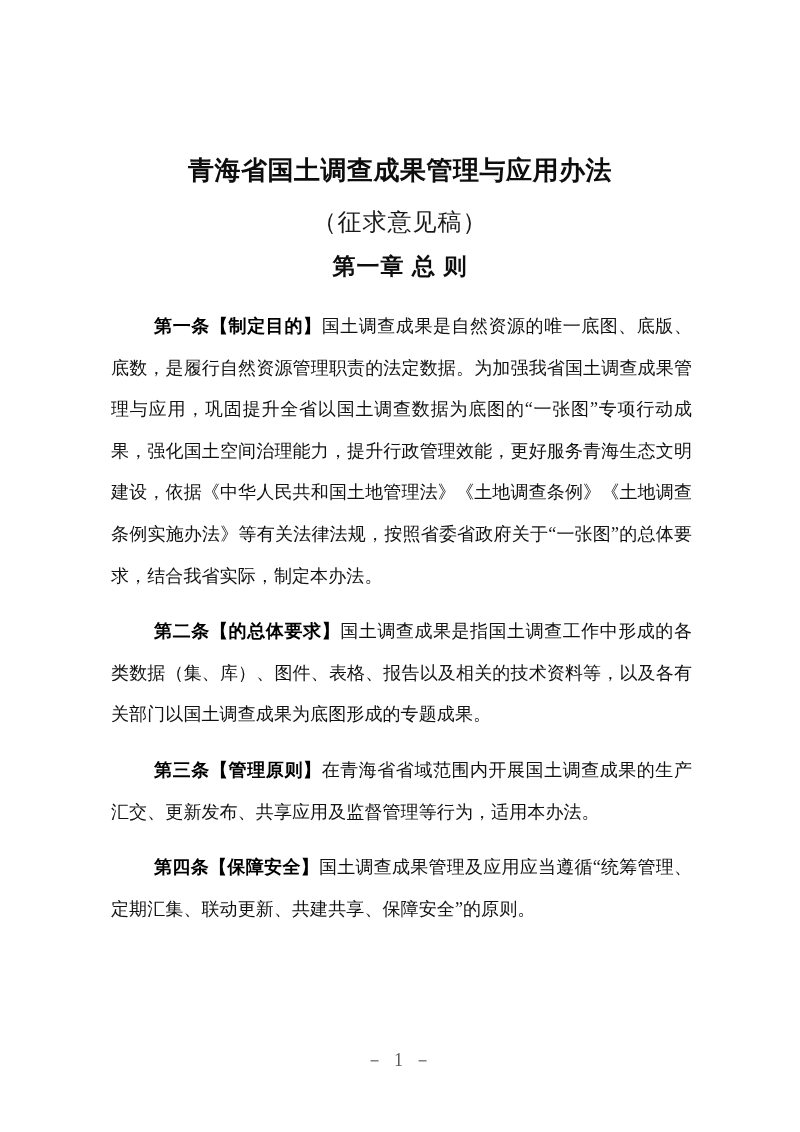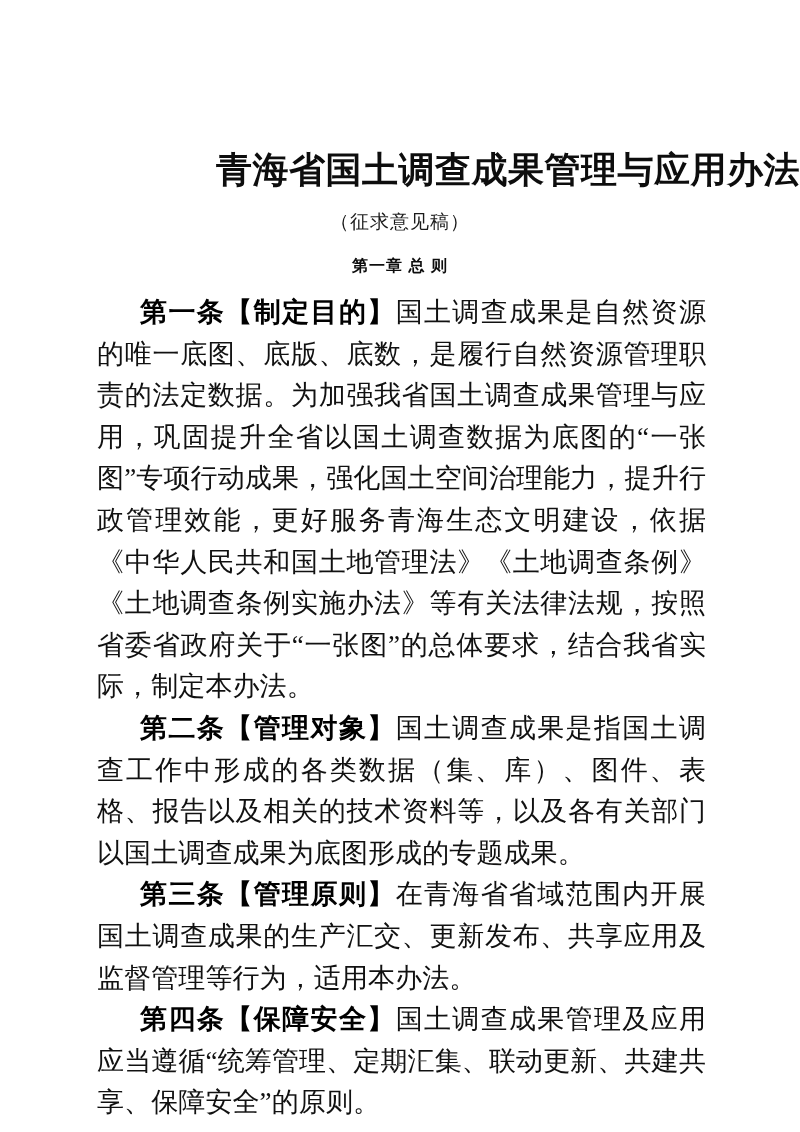--- a/index.html
+++ b/index.html
@@ -23,69 +23,69 @@
     height: 1132px;
     box-sizing: border-box;
   }
 
   
   .doc-title {
     position: absolute;
     left: 0;
     top: 150px;
     width: 800px;
-    text-align: right;
+    text-align: center;
     font-family: "Liberation Sans", "DejaVu Sans", sans-serif;
     font-weight: 700;
-    font-size: 36px;
+    font-size: 26px;
     line-height: 40px;
     letter-spacing: 0.5px;
     color: #0d0d0d;
   }
 
   .doc-subtitle {
     position: absolute;
     left: 0;
     top: 207px;
     width: 800px;
     text-align: center;
     font-family: "Liberation Serif", "DejaVu Serif", serif;
-    font-size: 19px;
+    font-size: 24px;
     line-height: 30px;
     letter-spacing: 1px;
     color: #1a1a1a;
   }
 
   .chapter-heading {
     position: absolute;
     left: 0;
     top: 250px;
     width: 800px;
     text-align: center;
     font-family: "Liberation Sans", "DejaVu Sans", sans-serif;
     font-weight: 700;
-    font-size: 16px;
+    font-size: 23px;
     line-height: 32px;
     letter-spacing: 1px;
     color: #0d0d0d;
   }
 
   
   .body-area {
     position: absolute;
     left: 97px;
     top: 292px;
     width: 609px;
   }
 
   p.article {
-    margin: 0;
+    margin: 14px;
     padding: 0;
     font-family: "Liberation Serif", "DejaVu Serif", serif;
-    font-size: 27px;
+    font-size: 18px;
     line-height: 41.6px;
     text-align: justify;
     text-justify: inter-ideograph;
     text-indent: 43px;
     color: #111111;
     letter-spacing: 0.1px;
   }
 
   p.article + p.article {
     margin-top: 0;
@@ -123,21 +123,21 @@
 
   <div class="chapter-heading">第一章 总 则</div>
 
   <div class="body-area">
 
     <p class="article">
       <span class="art-label">第一条【制定目的】</span><span class="art-text">国土调查成果是自然资源的唯一底图、底版、底数，是履行自然资源管理职责的法定数据。为加强我省国土调查成果管理与应用，巩固提升全省以国土调查数据为底图的“一张图”专项行动成果，强化国土空间治理能力，提升行政管理效能，更好服务青海生态文明建设，依据《中华人民共和国土地管理法》《土地调查条例》《土地调查条例实施办法》等有关法律法规，按照省委省政府关于“一张图”的总体要求，结合我省实际，制定本办法。</span>
     </p>
 
     <p class="article">
-      <span class="art-label">第二条【管理对象】</span><span class="art-text">国土调查成果是指国土调查工作中形成的各类数据（集、库）、图件、表格、报告以及相关的技术资料等，以及各有关部门以国土调查成果为底图形成的专题成果。</span>
+      <span class="art-label">第二条【的总体要求】</span><span class="art-text">国土调查成果是指国土调查工作中形成的各类数据（集、库）、图件、表格、报告以及相关的技术资料等，以及各有关部门以国土调查成果为底图形成的专题成果。</span>
     </p>
 
     <p class="article">
       <span class="art-label">第三条【管理原则】</span><span class="art-text">在青海省省域范围内开展国土调查成果的生产汇交、更新发布、共享应用及监督管理等行为，适用本办法。</span>
     </p>
 
     <p class="article">
       <span class="art-label">第四条【保障安全】</span><span class="art-text">国土调查成果管理及应用应当遵循“统筹管理、定期汇集、联动更新、共建共享、保障安全”的原则。</span>
     </p>
 

